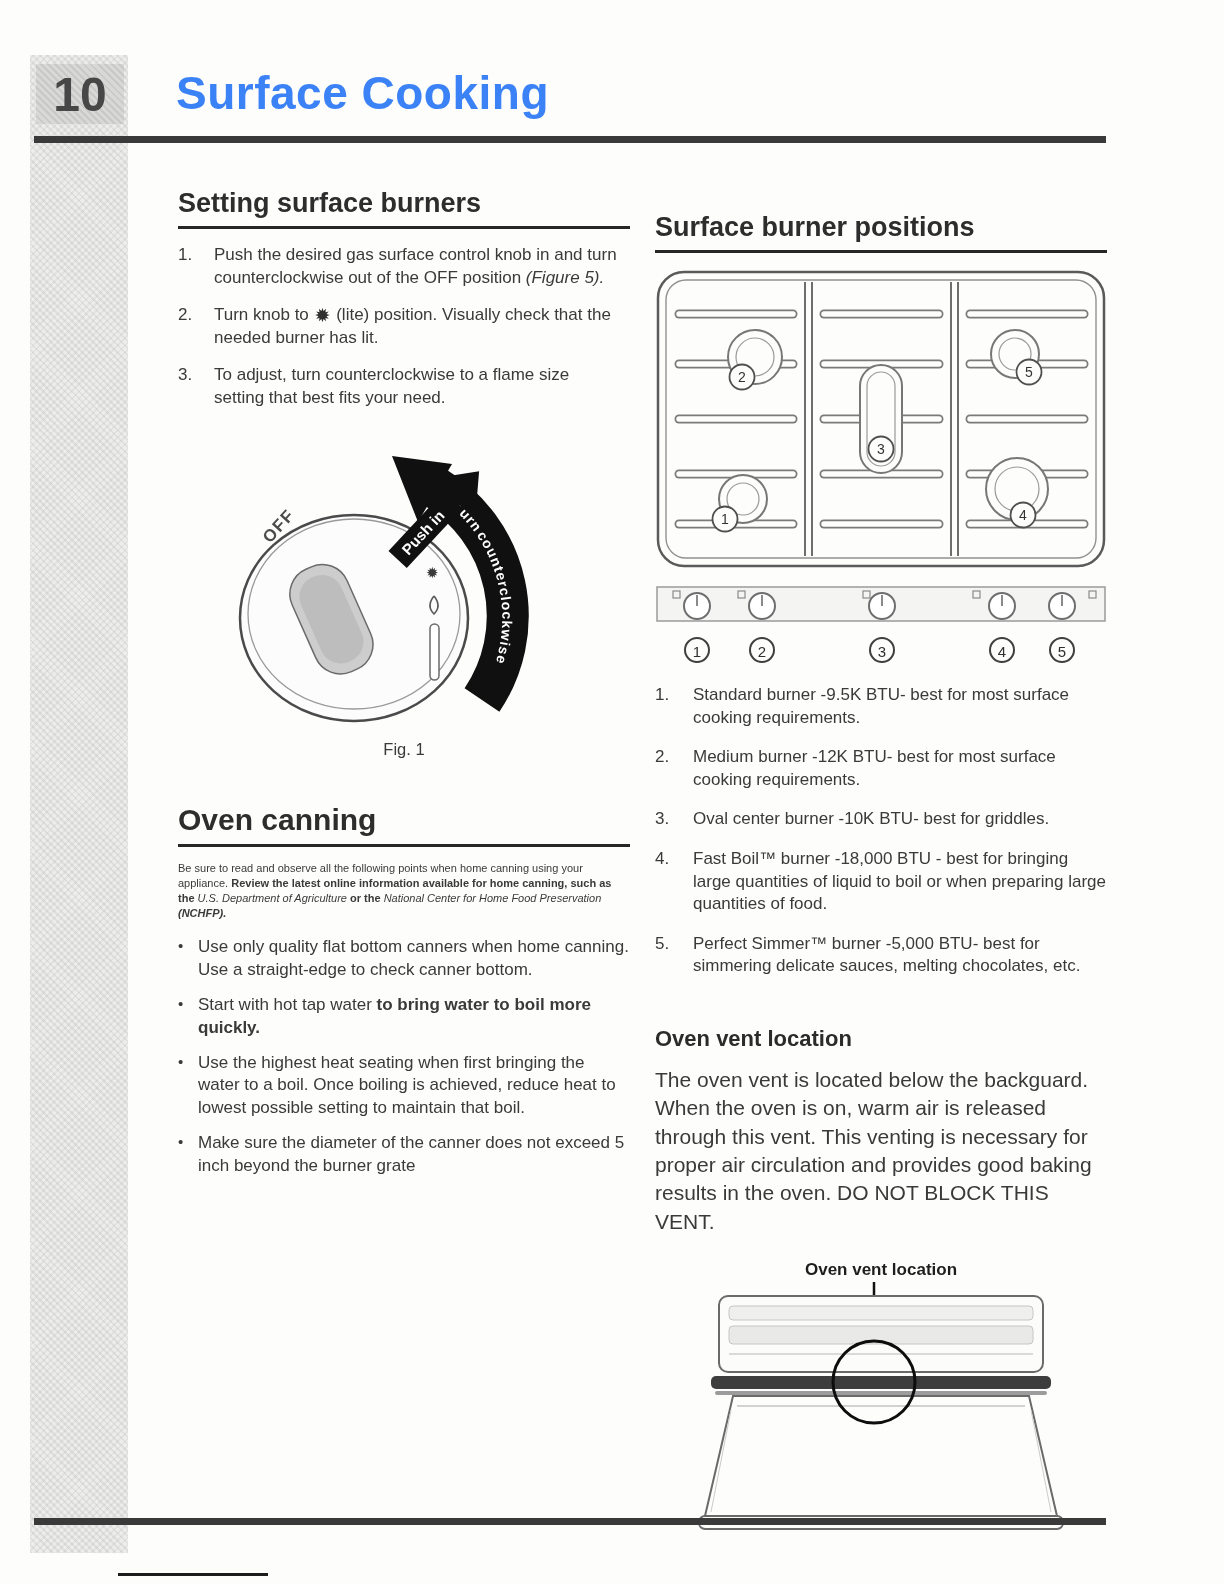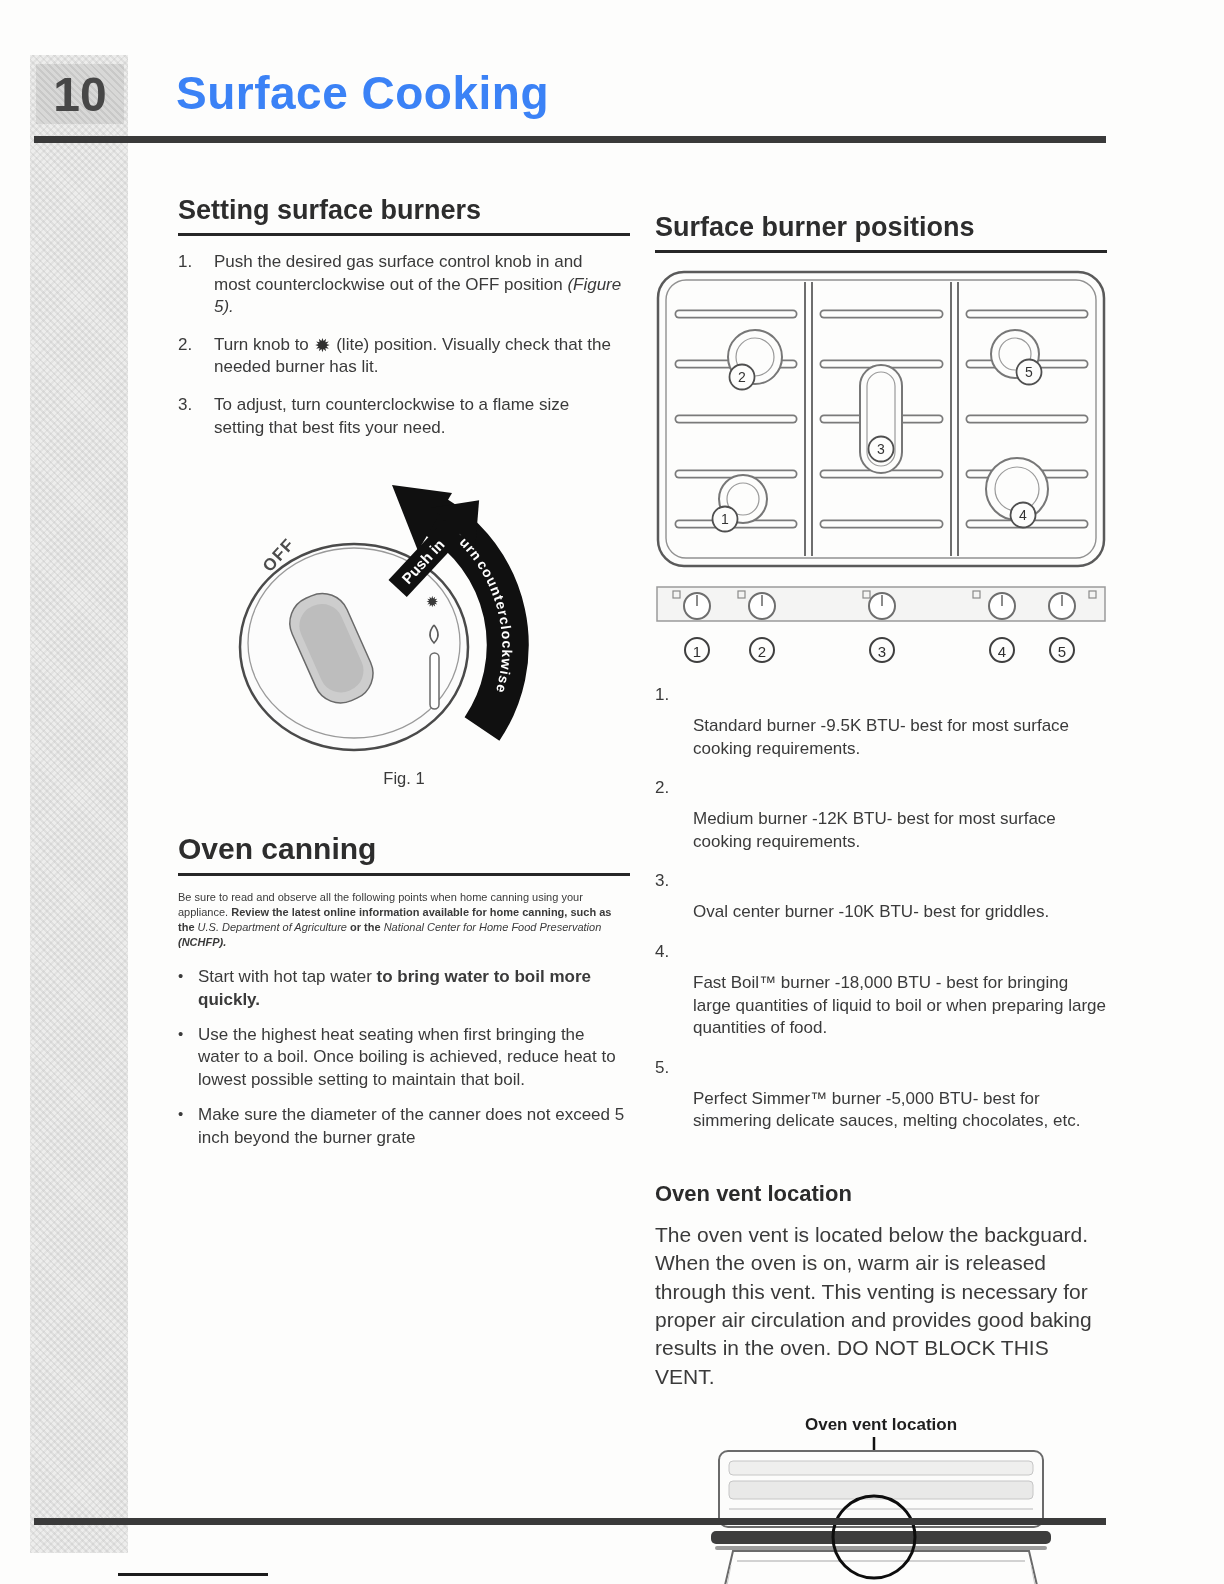--- a/index.html
+++ b/index.html
@@ -24,21 +24,21 @@
       #d8d8d7;
   }
   .page-title{
     position:absolute;left:176px;top:66px;
     font-size:46px;font-weight:bold;color:#3b82f6;letter-spacing:0.5px;
   }
   .title-rule{position:absolute;left:34px;top:136px;width:1072px;height:7px;background:#3a3a3a;}
   .bottom-rule{position:absolute;left:34px;top:1518px;width:1072px;height:7px;background:#3a3a3a;}
   .footer-line{position:absolute;left:118px;top:1573px;width:150px;height:3px;background:#1c1c1c;}
 
-  .col-left{position:absolute;left:178px;top:195px;width:452px;}
+  .col-left{position:absolute;left:178px;top:188px;width:452px;}
   .col-right{position:absolute;left:655px;top:212px;width:452px;}
 
   h2.section{
     font-size:27px;font-weight:bold;color:#2d2d2d;
     margin:0;padding:0 0 7px 0;border-bottom:3px solid #272727;
   }
   h2.hc{font-size:30px;margin-top:44px;}
 
   .steps{margin-top:4px;}
   .step{display:flex;margin-top:15px;font-size:17px;line-height:1.33;}
@@ -64,21 +64,21 @@
   .panel-numbers{position:relative;width:452px;height:32px;margin-top:6px;}
   .panel-numbers .pn{
     position:absolute;top:2px;width:26px;height:26px;border:2px solid #3f3f3f;border-radius:50%;
     text-align:center;line-height:25px;font-size:15px;color:#2f2f2f;box-sizing:border-box;
   }
   .pn1{left:29px;} .pn2{left:94px;} .pn3{left:214px;} .pn4{left:334px;} .pn5{left:394px;}
 
   .burner-list{margin-top:8px;}
   .burner-item{display:flex;margin-top:17px;font-size:17px;line-height:1.33;}
   .bn{width:38px;flex:none;}
-  .bt{flex:1;margin-top:31px;}
+  .bt{flex:1;}
 
   .vent-head{font-size:22px;font-weight:bold;color:#2b2b2b;margin:48px 0 0 0;}
   .vent-para{font-size:21px;line-height:1.35;margin:14px 0 0 0;}
   .vent-label{font-size:17px;font-weight:bold;color:#1e1e1e;text-align:center;margin-top:24px;}
   .vent-fig{text-align:center;margin-top:2px;}
 </style>
 </head>
 <body>
 
 <div class="texture-strip"></div>
@@ -86,21 +86,21 @@
 <div class="page-title">Surface Cooking</div>
 <div class="title-rule"></div>
 
 <div class="col-left">
 
   <h2 class="section">Setting surface burners</h2>
 
   <div class="steps">
     <div class="step">
       <span class="step-num">1.</span>
-      <span class="step-text"><span>Push the desired gas surface control knob in and most counterclockwise out of the OFF position </span><em>(Figure 5).</em><span></span></span>
+      <span class="step-text"><span>Push the desired gas surface control knob in and turn counterclockwise out of the OFF position </span><em>(Figure 5).</em><span></span></span>
     </div>
     <div class="step">
       <span class="step-num">2.</span>
       <span class="step-text"><span>Turn knob to </span><span class="star">✹</span><span> (lite) position. Visually check that the needed burner has lit.</span></span>
     </div>
     <div class="step">
       <span class="step-num">3.</span>
       <span class="step-text"><span>To adjust,  turn counterclockwise to a flame size setting that best fits your need.</span></span>
     </div>
   </div>
@@ -136,20 +136,23 @@
       </g>
     </svg>
     <figcaption>Fig. 1</figcaption>
   </figure>
 
   <h2 class="section hc">Oven canning</h2>
 
   <p class="canning-para"><span>Be sure to read and observe all the following points when home canning using your appliance. </span><span class="b">Review the latest online information available for home canning, such as  the </span><span class="i">U.S. Department of Agriculture </span><span class="b">or the </span><span class="i">National Center for Home Food Preservation </span><span class="bi">(NCHFP).</span></p>
 
   <div class="bullets">
+    <div class="bullet">
+      <span class="bullet-text"><span>Use only quality flat bottom canners when home canning. Use a straight-edge to check canner bottom.</span><span class="b"></span></span>
+    </div>
     <div class="bullet">
       <span class="bullet-text"><span>Start with hot tap water </span><span class="b">to bring water to boil more quickly.</span></span>
     </div>
     <div class="bullet">
       <span class="bullet-text"><span>Use the highest heat seating when first bringing the water to a boil. Once boiling is achieved, reduce heat to lowest possible setting to maintain that boil.</span><span class="b"></span></span>
     </div>
     <div class="bullet">
       <span class="bullet-text"><span>Make sure the diameter of the canner does not exceed 5 inch beyond the burner grate</span><span class="b"></span></span>
     </div>
   </div>

